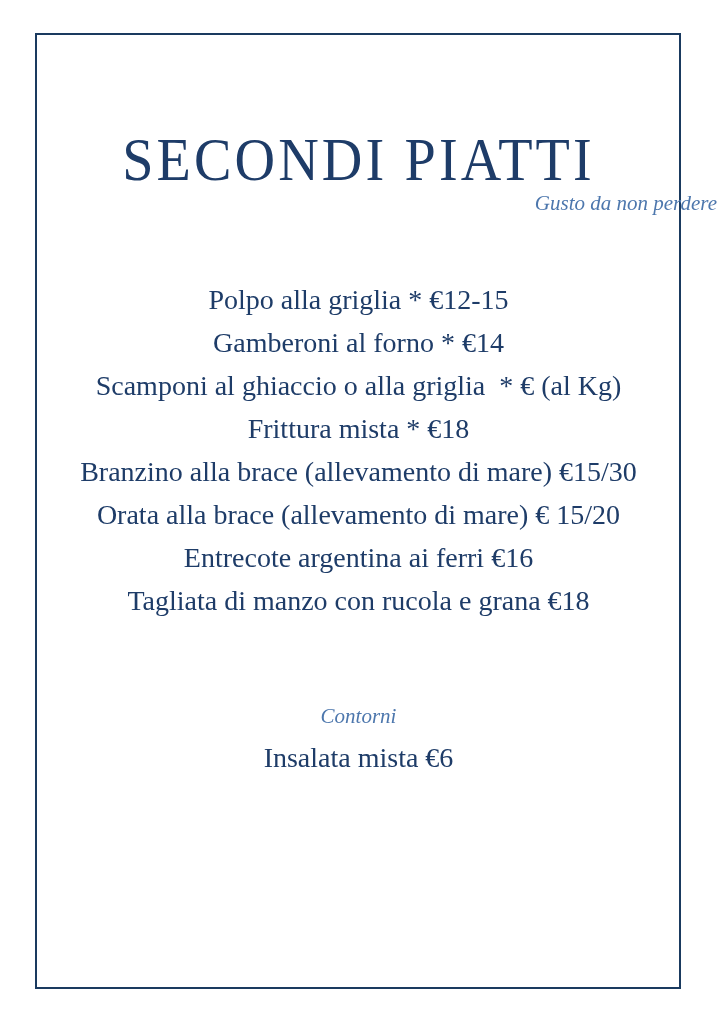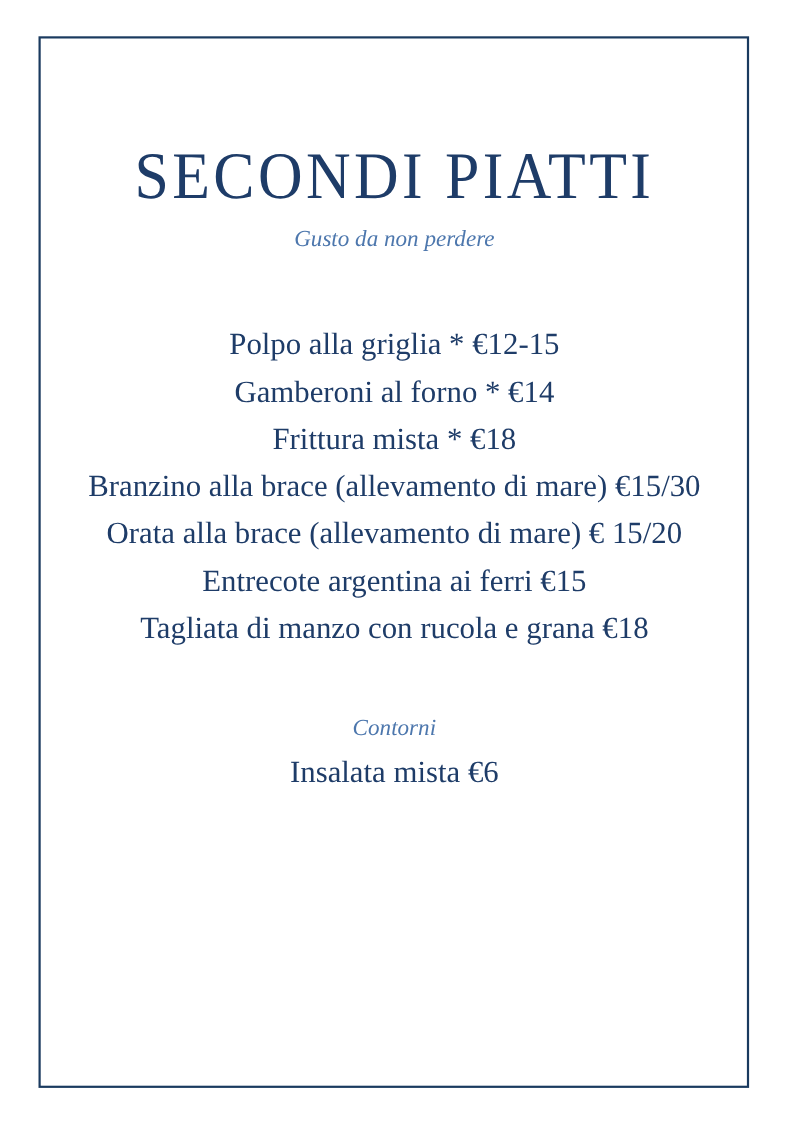--- a/index.html
+++ b/index.html
@@ -31,37 +31,37 @@
   .title{
     margin-top:130px;
     font-size:54px;
     line-height:60px;
     font-weight:400;
     letter-spacing:3px;
     color:var(--text);
     transform:scale(1.04,1.12);
   }
   .subtitle{
-    margin-top:14px;
     font-size:21px;
     line-height:26px;
     font-style:italic;
     color:var(--accent);
+    text-align:right;
   }
   .items{
     margin-top:62px;
   }
   .item{
     font-size:28px;
     line-height:43px;
     white-space:pre-wrap;
     color:var(--text);
   }
   .subsection-title{
-    margin-top:54px;
+    margin-top:80px;
     font-size:21px;
     line-height:28px;
     font-style:italic;
     color:var(--accent);
   }
   .sub-items{
     margin-top:6px;
   }
 </style>
 </head>
@@ -70,24 +70,25 @@
 <div class="frame"></div>
 
 <div class="content">
   <h1 class="title">SECONDI PIATTI</h1>
 
   <div class="subtitle">Gusto da non perdere</div>
 
   <div class="items">
       <div class="item">Polpo alla griglia * €12-15</div>
       <div class="item">Gamberoni al forno * €14</div>
+      <div class="item">Scamponi al ghiaccio o alla griglia  * € (al Kg)</div>
       <div class="item">Frittura mista * €18</div>
       <div class="item">Branzino alla brace (allevamento di mare) €15/30</div>
       <div class="item">Orata alla brace (allevamento di mare) € 15/20</div>
-      <div class="item">Entrecote argentina ai ferri €15</div>
+      <div class="item">Entrecote argentina ai ferri €16</div>
       <div class="item">Tagliata di manzo con rucola e grana €18</div>
     </div>
 
   <div class="subsection-title">Contorni</div>
 
   <div class="items sub-items">
       <div class="item">Insalata mista €6</div>
     </div>
 </div>
 

